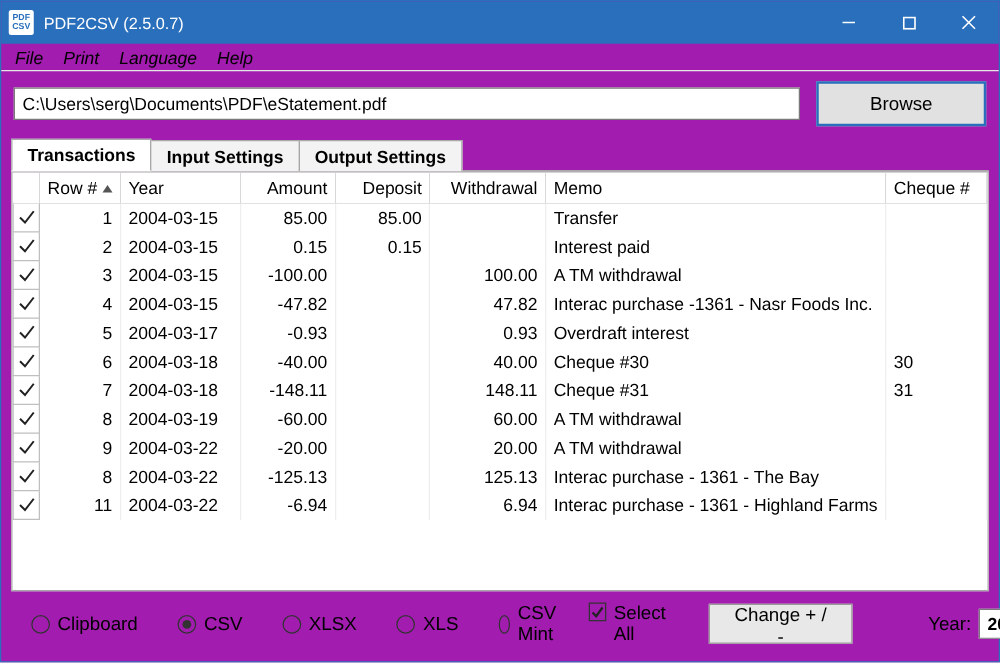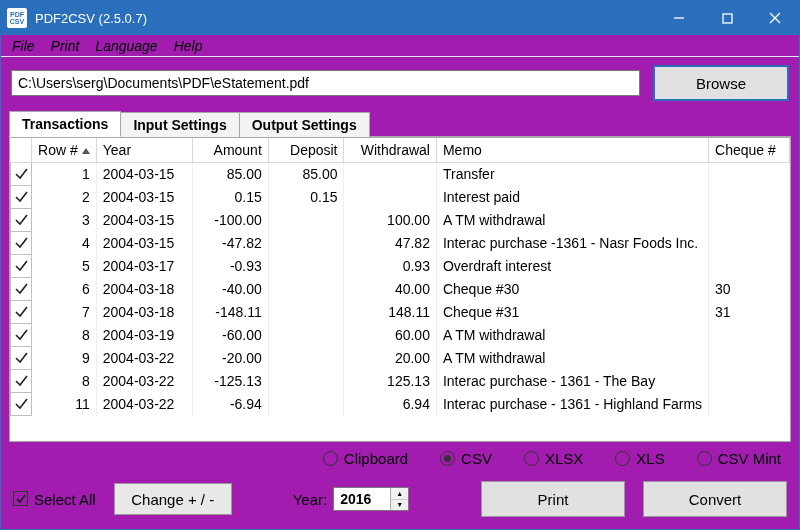--- a/index.html
+++ b/index.html
@@ -177,23 +177,23 @@
     margin-left: 4px;
     width: 0; height: 0;
     border-left: 4px solid transparent;
     border-right: 4px solid transparent;
     border-bottom: 6px solid #555;
     vertical-align: middle;
   }
 
   
   .bottom {
-    padding: 8px 12px 12px 12px;
-    display: flex;
-    flex-direction: column;
+    padding: 8px 12px 12px 24px;
+    display: flex;
+    flex-direction: row;
     gap: 14px;
   }
   .radio-row {
     display: flex;
     justify-content: flex-end;
     gap: 32px;
     padding-right: 6px;
     font-size: 15px;
   }
   .radio {

